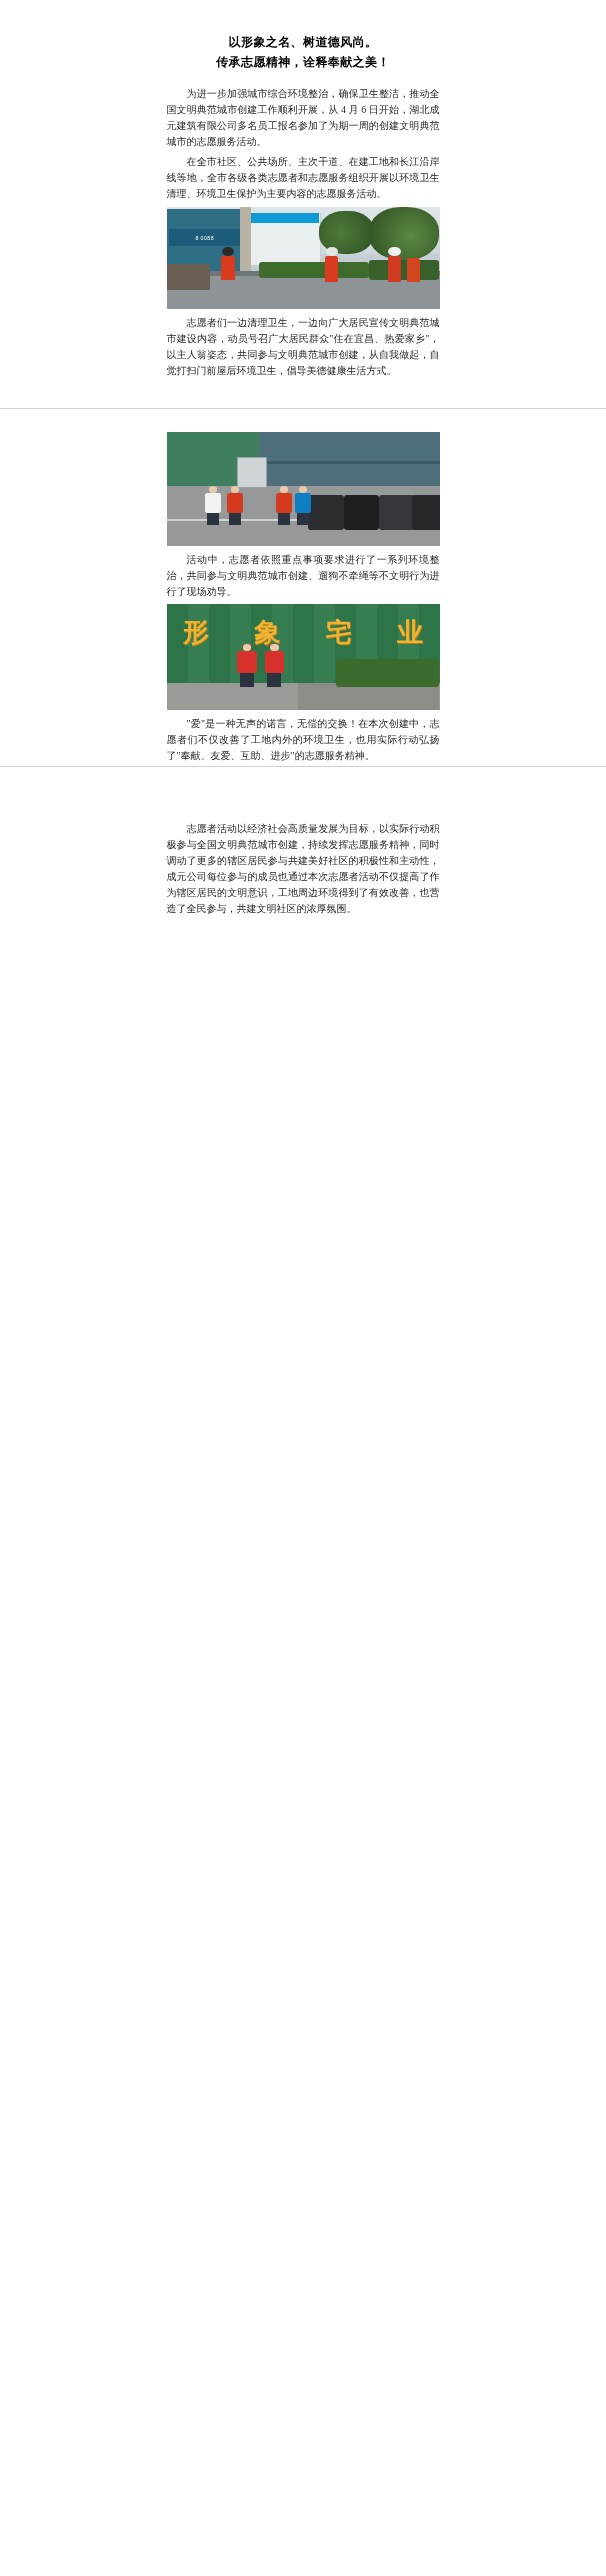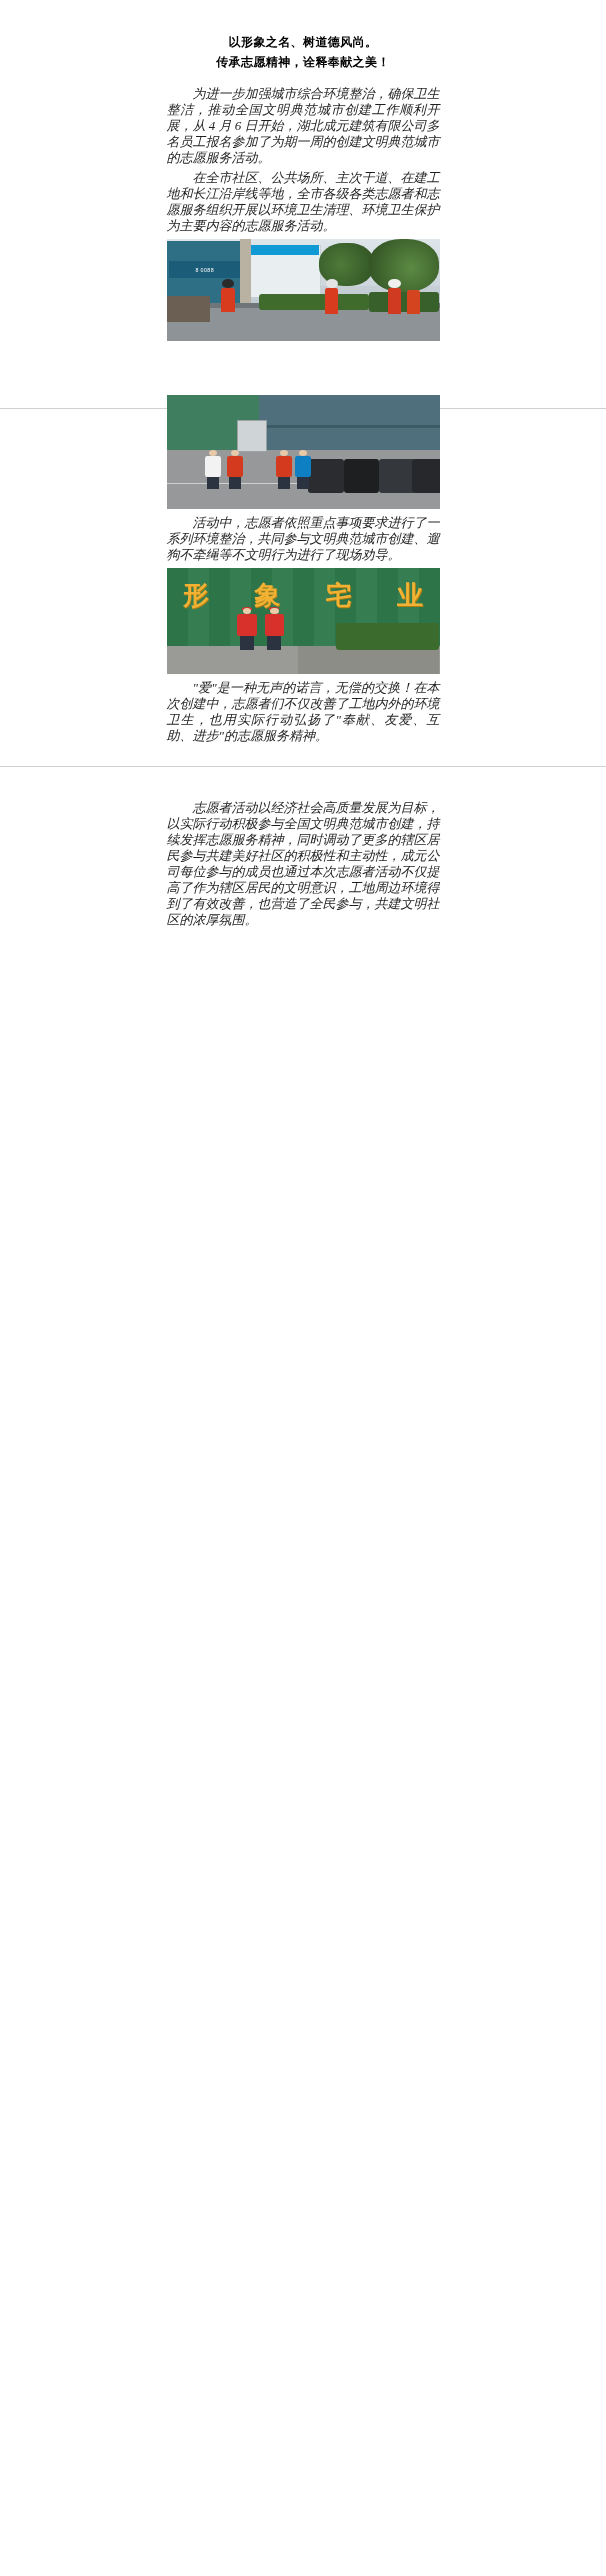--- a/index.html
+++ b/index.html
@@ -29,28 +29,27 @@
     margin-bottom: 13.6px;
   }
   .title-line {
     font-weight: bold;
     font-size: 12px;
     line-height: 20px;
     letter-spacing: 0.4px;
     color: #000000;
   }
   p.para {
-    font-size: 13px;
+    font-size: 10px;
     line-height: 16px;
     text-align: justify;
     text-justify: inter-ideograph;
     text-indent: 2em;
     margin: 0 0 4.5px 0;
     color: #1f1f1f;
-    font-style: italic;
   }
   .figure {
     margin: 4.5px 0 6px 0;
     width: 100%;
   }
   .figure .frame {
     width: 100%;
     position: relative;
     overflow: hidden;
     display: block;
@@ -149,20 +148,21 @@
           <div class="p1-hedge"></div>
           <div class="p1-hedge2"></div>
           <div class="p1-wall"></div>
           <div class="p1-v1"></div>
           <div class="p1-v2"></div>
           <div class="p1-v3"></div>
           <div class="p1-v4"></div>
         </div>
       </div>
 
+      <p class="para">志愿者们一边清理卫生，一边向广大居民宣传文明典范城市建设内容，动员号召广大居民群众"住在宜昌、热爱家乡"，以主人翁姿态，共同参与文明典范城市创建，从自我做起，自觉打扫门前屋后环境卫生，倡导美德健康生活方式。</p>
     </div>
 
   </div>
 
   <hr class="divider" style="top: 408px;">
 
   <div class="content" style="padding-top: 44px;">
 
     <div>
 

